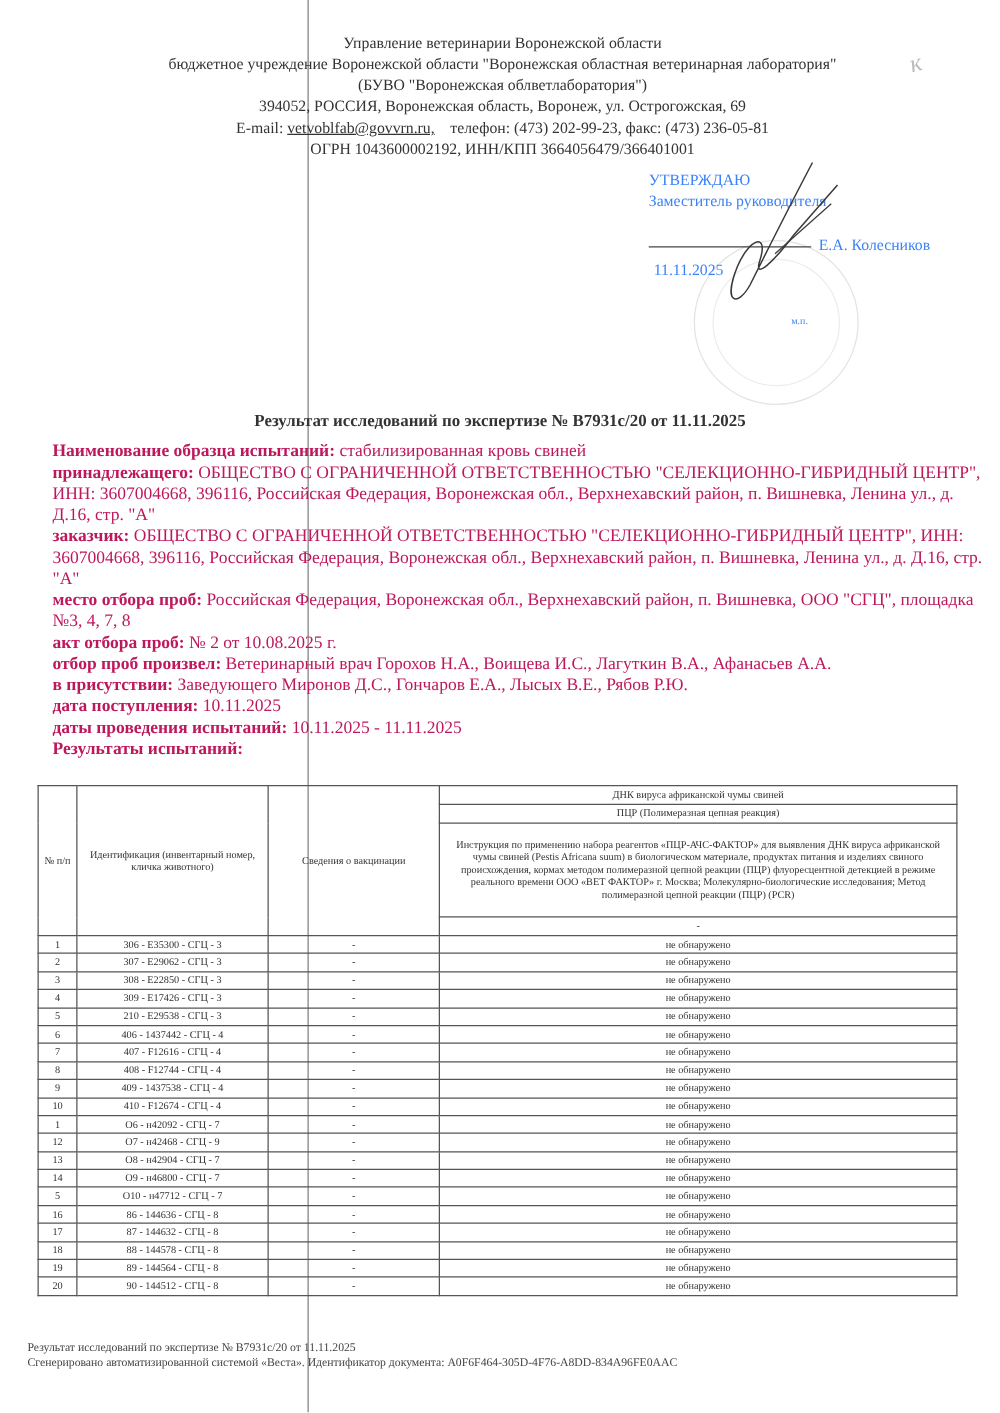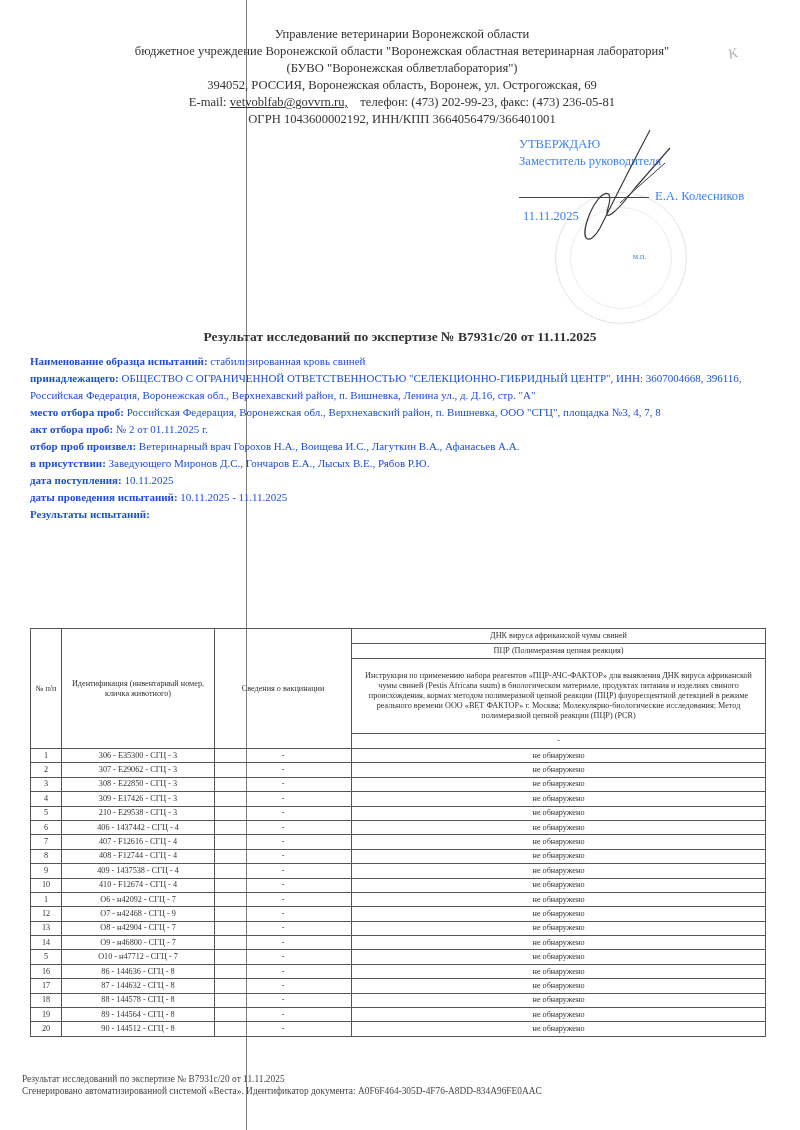--- a/index.html
+++ b/index.html
@@ -38,22 +38,22 @@
     .stamp::after {
       content: ""; position: absolute; left: 14px; top: 14px; width: 100px; height: 100px;
       border-radius: 50%; border: 1px solid #ececec;
     }
     svg.signature { position: absolute; left: 560px; top: 128px; }
     .title {
       position: absolute; top: 329px; left: 0; width: 800px; text-align: center;
       font-size: 13.5px; font-weight: bold; color: #333;
     }
     .fields {
-      position: absolute; top: 353px; left: 30px; width: 745px;
-      font-size: 11px; line-height: 17px; color: #1d4ed8;
+      position: absolute; top: 353px; left: 42px; width: 745px;
+      font-size: 14px; line-height: 17px; color: #be185d;
     }
     .fields b { font-weight: bold; }
     .fields .f { margin: 0; }
     table.res {
       position: absolute; top: 628px; left: 30px; width: 736px;
       border-collapse: collapse; font-size: 8.2px; color: #333;
       font-family: "Liberation Serif", serif;
     }
     table.res td, table.res th {
       border: 1px solid #555; text-align: center; padding: 0 2px; font-weight: normal;
@@ -106,22 +106,23 @@
 <svg class="signature" width="120" height="120" viewBox="0 0 120 120">
   <path d="M90 2 C70 40, 55 70, 40 100 C30 118, 18 115, 30 85 C40 62, 55 58, 48 80 C42 98, 60 80, 75 60 L110 20" fill="none" stroke="#3a3a3a" stroke-width="1.2"></path>
   <path d="M60 75 L105 35" fill="none" stroke="#3a3a3a" stroke-width="1"></path>
 </svg>
 
 <div class="title">Результат исследований по экспертизе № В7931с/20 от 11.11.2025</div>
 
 <div class="fields" id="fields">
     <div class="f"><b>Наименование образца испытаний:</b><span> стабилизированная кровь свиней</span></div>
     <div class="f"><b>принадлежащего:</b><span> ОБЩЕСТВО С ОГРАНИЧЕННОЙ ОТВЕТСТВЕННОСТЬЮ "СЕЛЕКЦИОННО-ГИБРИДНЫЙ ЦЕНТР", ИНН: 3607004668, 396116, Российская Федерация, Воронежская обл., Верхнехавский район, п. Вишневка, Ленина ул., д. Д.16, стр. "А"</span></div>
+    <div class="f"><b>заказчик:</b><span> ОБЩЕСТВО С ОГРАНИЧЕННОЙ ОТВЕТСТВЕННОСТЬЮ "СЕЛЕКЦИОННО-ГИБРИДНЫЙ ЦЕНТР", ИНН: 3607004668, 396116, Российская Федерация, Воронежская обл., Верхнехавский район, п. Вишневка, Ленина ул., д. Д.16, стр. "А"</span></div>
     <div class="f"><b>место отбора проб:</b><span> Российская Федерация, Воронежская обл., Верхнехавский район, п. Вишневка, ООО "СГЦ", площадка №3, 4, 7, 8</span></div>
-    <div class="f"><b>акт отбора проб:</b><span> № 2 от 01.11.2025 г.</span></div>
+    <div class="f"><b>акт отбора проб:</b><span> № 2 от 10.08.2025 г.</span></div>
     <div class="f"><b>отбор проб произвел:</b><span> Ветеринарный врач Горохов Н.А., Воищева И.С., Лагуткин В.А., Афанасьев А.А.</span></div>
     <div class="f"><b>в присутствии:</b><span> Заведующего Миронов Д.С., Гончаров Е.А., Лысых В.Е., Рябов Р.Ю.</span></div>
     <div class="f"><b>дата поступления:</b><span> 10.11.2025</span></div>
     <div class="f"><b>даты проведения испытаний:</b><span> 10.11.2025 - 11.11.2025</span></div>
     <div class="f"><b>Результаты испытаний:</b><span></span></div>
   </div>
 
 <table class="res">
   <thead>
     <tr>

